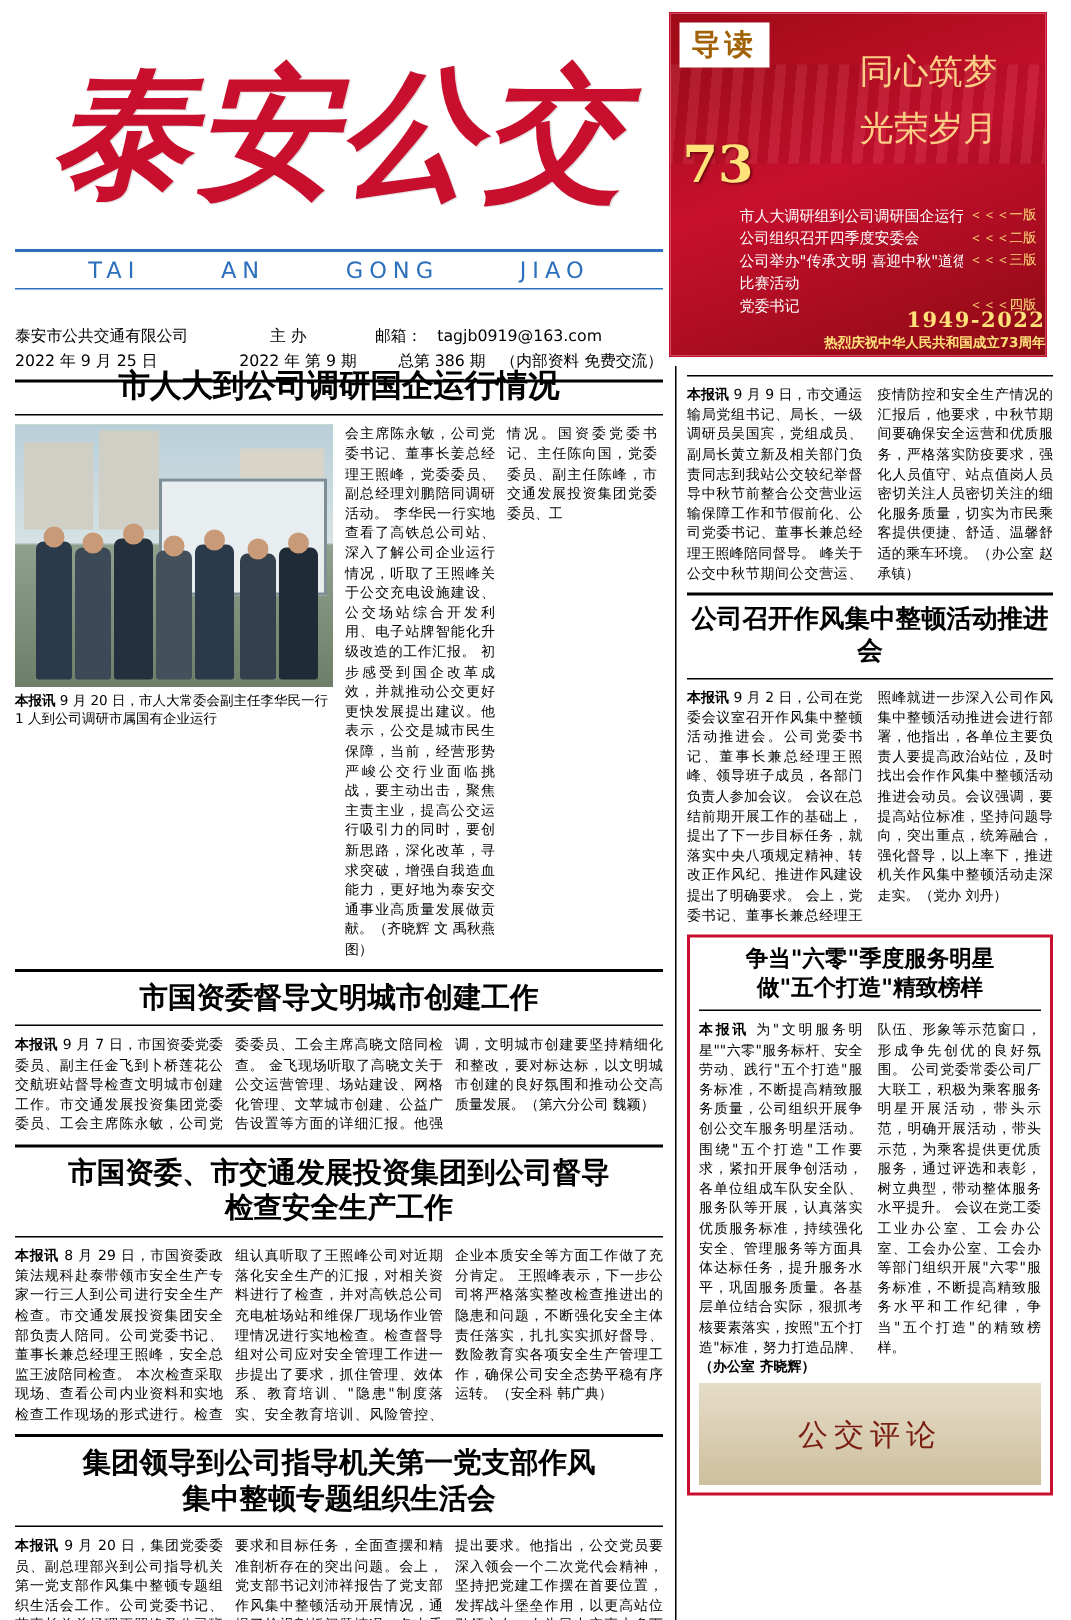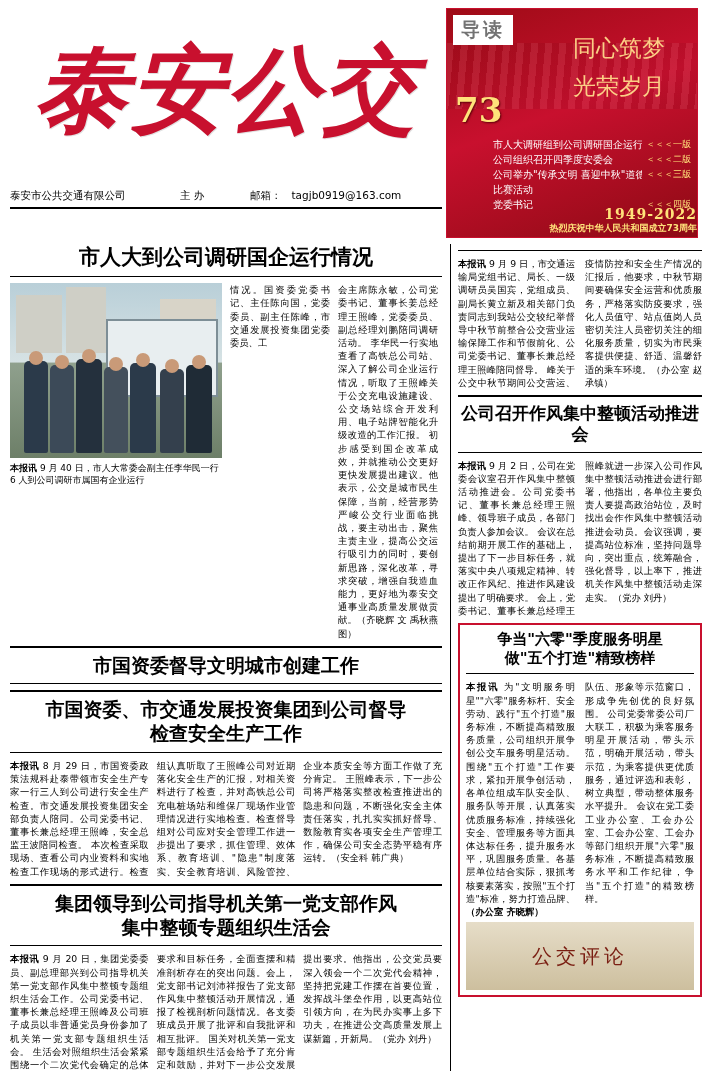--- a/index.html
+++ b/index.html
@@ -36,21 +36,21 @@
   .mast-info .r1 span:nth-child(1){ width:160px; }
   .mast-info .r1 span:nth-child(2){ width:60px; }
   .mast-info .r2 span:nth-child(1){ width:160px; }
   .mast-info .r2 span:nth-child(2){ width:110px; }
   .mast-rule { border-bottom: 2px solid #000; margin-top: 3px; }
 
   
   .mast-right { width: 252px; border: 1px solid #c8102e; position: relative;
      background: linear-gradient(160deg,#9e0b16 0%, #c8102e 45%, #8d0a14 100%); overflow:hidden; }
   .dd-label {
-    position:absolute; left:6px; top:6px; background:#fff; color:#737373;
+    position:absolute; left:6px; top:6px; background:#fff; color:#a16207;
     font-family:"DejaVu Serif", serif; font-weight:700; font-size:19px;
     padding:2px 8px; letter-spacing:3px;
   }
   .dd-art {
     position:absolute; right:4px; top:20px; width:120px; height:78px;
     color:#ffd98a; font-family:"DejaVu Serif",serif; font-size:23px;
     text-align:left; line-height:38px; opacity:.95;
   }
   .dd-flag { position:absolute; left:0; top:34px; width:100%; height:66px;
      background: repeating-linear-gradient(95deg, rgba(255,255,255,.07) 0 7px, rgba(0,0,0,.05) 7px 14px); }
@@ -105,26 +105,38 @@
      font-family:"DejaVu Serif",serif; font-size:20px; color:#7a1e12; letter-spacing:4px; }
 </style>
 </head>
 <body>
 
 <div class="page">
 
   <div class="masthead">
     <div class="mast-left">
       <div class="mast-title">泰安公交</div>
+      <div class="mast-pinyin">
+        <span>TAI</span>
+        <span>AN</span>
+        <span>GONG</span>
+        <span>JIAO</span>
+      </div>
       <div class="mast-info">
         <div class="row r1">
           <span>泰安市公共交通有限公司</span>
           <span>主 办</span>
           <span>邮箱：</span>
           <span>tagjb0919@163.com</span>
+        </div>
+        <div class="row r2">
+          <span>2022 年 9 月 25 日</span>
+          <span>2022 年 第 9 期</span>
+          <span>总第 386 期</span>
+          <span>（内部资料 免费交流）</span>
         </div>
       </div>
       <div class="mast-rule"></div>
     </div>
 
     <div class="mast-right">
       <div class="dd-flag"></div>
       <div class="dd-label">导读</div>
       <div class="dd-art">同心筑梦 光荣岁月</div>
       <div class="dd-big">73</div>
@@ -182,36 +194,41 @@
             <div class="head" style="left:99px;top:74px;width:14px;height:14px;"></div>
             <div class="p" style="left:120px;top:80px;width:26px;height:90px;background:#2b3a4a;"></div>
             <div class="head" style="left:126px;top:70px;width:14px;height:14px;"></div>
             <div class="p" style="left:150px;top:86px;width:24px;height:84px;background:#34404d;"></div>
             <div class="head" style="left:155px;top:76px;width:14px;height:14px;"></div>
             <div class="p" style="left:176px;top:82px;width:26px;height:88px;background:#1f2b36;"></div>
             <div class="head" style="left:182px;top:72px;width:14px;height:14px;"></div>
           </div>
           <div class="cap" style="margin-top:4px;">
             <span class="bold">本报讯</span>
-            <span>9 月 40 日，市人大常委会副主任李华民一行 6 人到公司调研市属国有企业运行</span>
+            <span>9 月 20 日，市人大常委会副主任李华民一行 1 人到公司调研市属国有企业运行</span>
           </div>
-        </div>
-        <div style="width:100px;">
-          <div class="para">情况。国资委党委书记、主任陈向国，党委委员、副主任陈峰，市交通发展投资集团党委委员、工</div>
         </div>
         <div style="width:100px;">
           <div class="para">会主席陈永敏，公司党委书记、董事长姜总经理王照峰，党委委员、副总经理刘鹏陪同调研活动。
 李华民一行实地查看了高铁总公司站、深入了解公司企业运行情况，听取了王照峰关于公交充电设施建设、公交场站综合开发利用、电子站牌智能化升级改造的工作汇报。
 初步感受到国企改革成效，并就推动公交更好更快发展提出建议。他表示，公交是城市民生保障，当前，经营形势严峻公交行业面临挑战，要主动出击，聚焦主责主业，提高公交运行吸引力的同时，要创新思路，深化改革，寻求突破，增强自我造血能力，更好地为泰安交通事业高质量发展做贡献。（齐晓辉 文 禹秋燕 图）</div>
         </div>
+        <div style="width:100px;">
+          <div class="para">情况。国资委党委书记、主任陈向国，党委委员、副主任陈峰，市交通发展投资集团党委委员、工</div>
+        </div>
       </div>
 
       <div class="rule thick"></div>
       <div class="hl h2">市国资委督导文明城市创建工作</div>
       <div class="rule"></div>
+      <div class="para cols3">
+        <span class="bold">本报讯</span>
+        <span>9 月 7 日，市国资委党委委员、副主任金飞到卜桥莲花公交航班站督导检查文明城市创建工作。市交通发展投资集团党委委员、工会主席陈永敏，公司党委委员、工会主席高晓文陪同检查。
+金飞现场听取了高晓文关于公交运营管理、场站建设、网格化管理、文苹城市创建、公益广告设置等方面的详细汇报。他强调，文明城市创建要坚持精细化和整改，要对标达标，以文明城市创建的良好氛围和推动公交高质量发展。（第六分公司 魏颖）</span>
+      </div>
 
       <div class="rule thick"></div>
       <div class="hl h2" style="white-space:pre-line;">市国资委、市交通发展投资集团到公司督导
 检查安全生产工作</div>
       <div class="rule"></div>
       <div class="para cols3">
         <span class="bold">本报讯</span>
         <span>8 月 29 日，市国资委政策法规科赴泰带领市安全生产专家一行三人到公司进行安全生产检查。市交通发展投资集团安全部负责人陪同。公司党委书记、董事长兼总经理王照峰，安全总监王波陪同检查。
 本次检查采取现场、查看公司内业资料和实地检查工作现场的形式进行。检查组认真听取了王照峰公司对近期落化安全生产的汇报，对相关资料进行了检查，并对高铁总公司充电桩场站和维保厂现场作业管理情况进行实地检查。检查督导组对公司应对安全管理工作进一步提出了要求，抓住管理、效体系、教育培训、"隐患"制度落实、安全教育培训、风险管控、企业本质安全等方面工作做了充分肯定。
 王照峰表示，下一步公司将严格落实整改检查推进出的隐患和问题，不断强化安全主体责任落实，扎扎实实抓好督导、数险教育实各项安全生产管理工作，确保公司安全态势平稳有序运转。（安全科 韩广典）</span>

